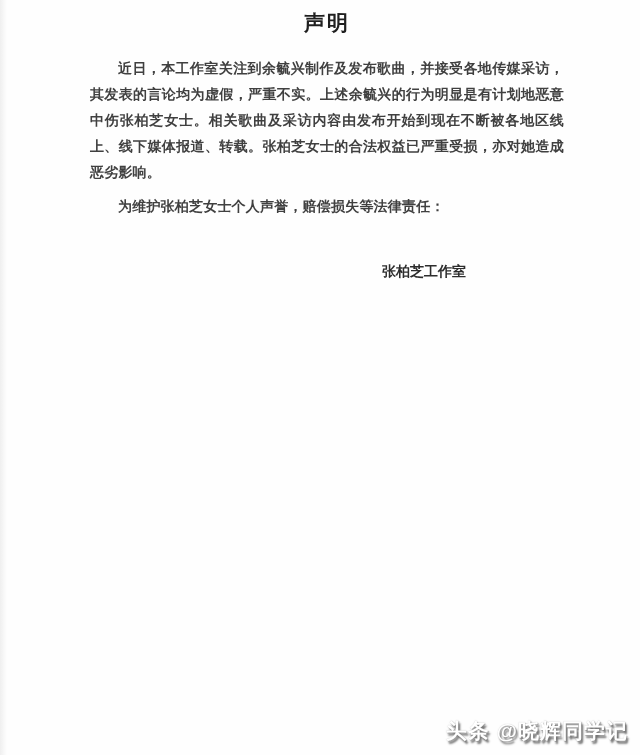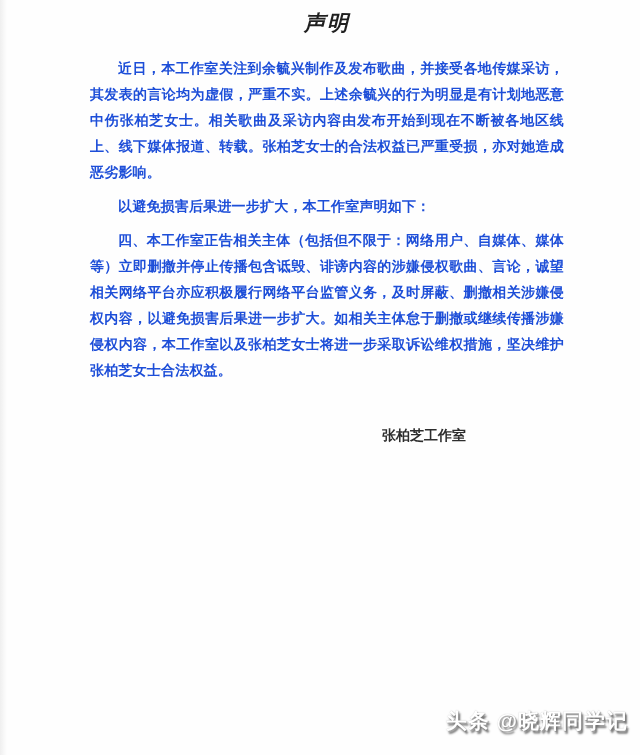--- a/index.html
+++ b/index.html
@@ -32,48 +32,47 @@
     pointer-events: none;
   }
   .doc-title {
     text-align: center;
     font-size: 21px;
     font-weight: bold;
     color: #1f1f1f;
     letter-spacing: 2px;
     margin: 0 0 19px 0;
     line-height: 26px;
-    font-style: italic;
   }
   .doc-body p {
     margin: 0 0 8px 0;
     font-size: 14px;
     line-height: 26px;
     font-weight: 600;
-    color: #1d4ed8;
+    color: #404040;
     text-indent: 2em;
     text-align: justify;
     letter-spacing: 0.2px;
   }
   .sign-block {
     width: 244px;
     margin-left: 212px; 
     text-align: center;
   }
   .sign-name {
     margin-top: 39px;
     font-size: 14px;
     line-height: 26px;
     font-weight: 600;
     color: #2d2d2d;
   }
   .watermark {
     position: absolute;
     right: 12px;
-    bottom: 20px;
+    bottom: 10px;
     font-size: 21px;
     font-weight: bold;
     letter-spacing: 1px;
     color: #ffffff;
     text-shadow:
       2px 3px 2px rgba(110,110,110,0.95),
       1px 1px 1px rgba(140,140,140,0.7),
       0 0 1px rgba(160,160,160,0.6);
     user-select: none;
   }
@@ -81,22 +80,21 @@
 </head>
 <body>
 
 <div class="page">
   <div class="edge-shade"></div>
 
   <h1 class="doc-title">声明</h1>
 
   <div class="doc-body">
     <p>近日，本工作室关注到余毓兴制作及发布歌曲，并接受各地传媒采访，其发表的言论均为虚假，严重不实。上述余毓兴的行为明显是有计划地恶意中伤张柏芝女士。相关歌曲及采访内容由发布开始到现在不断被各地区线上、线下媒体报道、转载。张柏芝女士的合法权益已严重受损，亦对她造成恶劣影响。</p>
-    <p>以避免损害后果进一步扩大，本工作室声明如下：</p>
-    <p>四、本工作室正告相关主体（包括但不限于：网络用户、自媒体、媒体等）立即删撤并停止传播包含诋毁、诽谤内容的涉嫌侵权歌曲、言论，诚望相关网络平台亦应积极履行网络平台监管义务，及时屏蔽、删撤相关涉嫌侵权内容，以避免损害后果进一步扩大。如相关主体怠于删撤或继续传播涉嫌侵权内容，本工作室以及张柏芝女士将进一步采取诉讼维权措施，坚决维护张柏芝女士合法权益。</p>
+    <p>为维护张柏芝女士个人声誉，赔偿损失等法律责任：</p>
   </div>
 
   <div class="sign-block">
     <div class="sign-name">张柏芝工作室</div>
 
   </div>
 
   <div class="watermark">头条 @晓辉同学记</div>
 </div>
 

